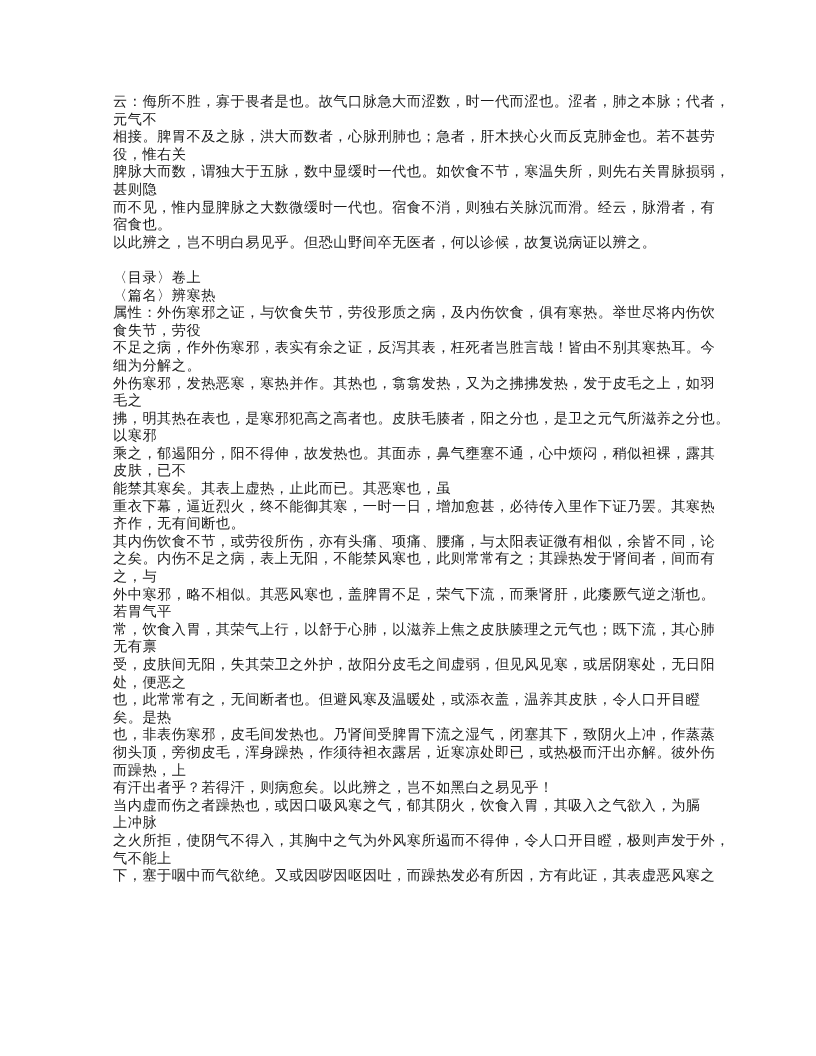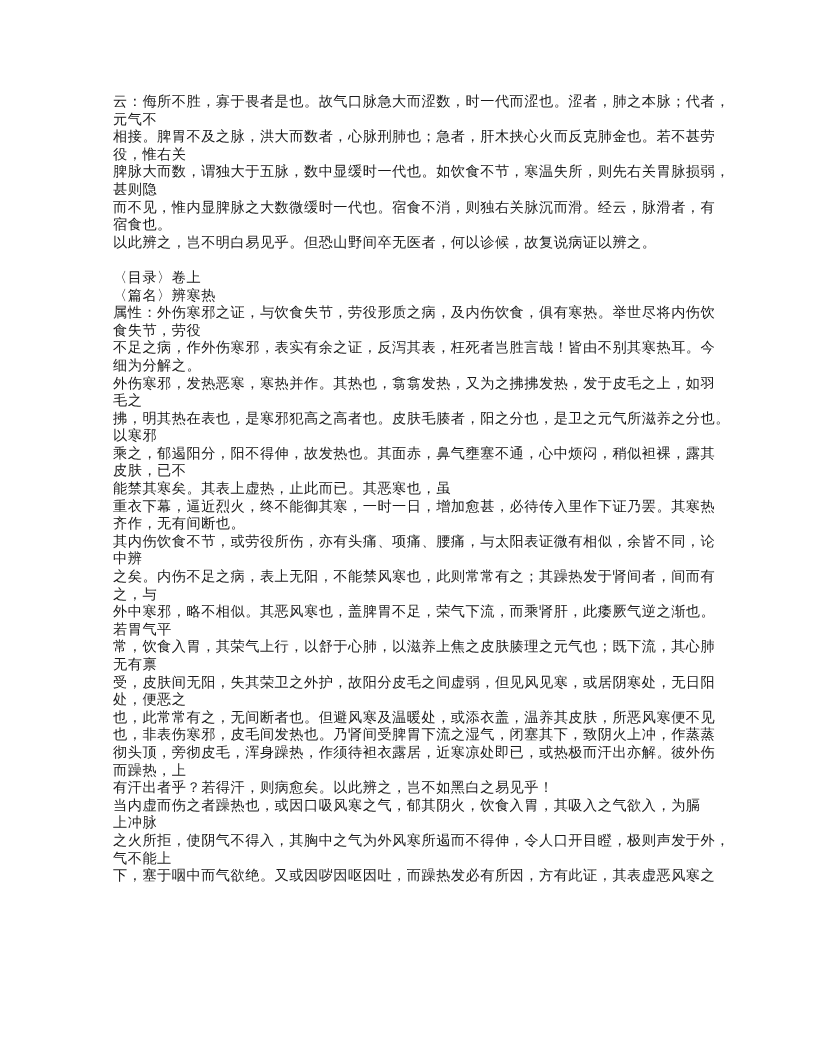--- a/index.html
+++ b/index.html
@@ -55,30 +55,30 @@
       <div class="text-line">外伤寒邪，发热恶寒，寒热并作。其热也，翕翕发热，又为之拂拂发热，发于皮毛之上，如羽</div>
       <div class="text-line">毛之</div>
       <div class="text-line">拂，明其热在表也，是寒邪犯高之高者也。皮肤毛腠者，阳之分也，是卫之元气所滋养之分也。</div>
       <div class="text-line">以寒邪</div>
       <div class="text-line">乘之，郁遏阳分，阳不得伸，故发热也。其面赤，鼻气壅塞不通，心中烦闷，稍似袒裸，露其</div>
       <div class="text-line">皮肤，已不</div>
       <div class="text-line">能禁其寒矣。其表上虚热，止此而已。其恶寒也，虽</div>
       <div class="text-line">重衣下幕，逼近烈火，终不能御其寒，一时一日，增加愈甚，必待传入里作下证乃罢。其寒热</div>
       <div class="text-line">齐作，无有间断也。</div>
       <div class="text-line">其内伤饮食不节，或劳役所伤，亦有头痛、项痛、腰痛，与太阳表证微有相似，余皆不同，论</div>
-      <div class="text-line">中辨</div>
       <div class="text-line">之矣。内伤不足之病，表上无阳，不能禁风寒也，此则常常有之；其躁热发于肾间者，间而有</div>
       <div class="text-line">之，与</div>
       <div class="text-line">外中寒邪，略不相似。其恶风寒也，盖脾胃不足，荣气下流，而乘肾肝，此痿厥气逆之渐也。</div>
       <div class="text-line">若胃气平</div>
       <div class="text-line">常，饮食入胃，其荣气上行，以舒于心肺，以滋养上焦之皮肤腠理之元气也；既下流，其心肺</div>
       <div class="text-line">无有禀</div>
       <div class="text-line">受，皮肤间无阳，失其荣卫之外护，故阳分皮毛之间虚弱，但见风见寒，或居阴寒处，无日阳</div>
       <div class="text-line">处，便恶之</div>
-      <div class="text-line">也，此常常有之，无间断者也。但避风寒及温暖处，或添衣盖，温养其皮肤，所恶风寒便不见</div>
+      <div class="text-line">也，此常常有之，无间断者也。但避风寒及温暖处，或添衣盖，温养其皮肤，令人口开目瞪</div>
+      <div class="text-line">矣。是热</div>
       <div class="text-line">也，非表伤寒邪，皮毛间发热也。乃肾间受脾胃下流之湿气，闭塞其下，致阴火上冲，作蒸蒸</div>
       <div class="text-line">彻头顶，旁彻皮毛，浑身躁热，作须待袒衣露居，近寒凉处即已，或热极而汗出亦解。彼外伤</div>
       <div class="text-line">而躁热，上</div>
       <div class="text-line">有汗出者乎？若得汗，则病愈矣。以此辨之，岂不如黑白之易见乎！</div>
       <div class="text-line">当内虚而伤之者躁热也，或因口吸风寒之气，郁其阴火，饮食入胃，其吸入之气欲入，为膈</div>
       <div class="text-line">上冲脉</div>
       <div class="text-line">之火所拒，使阴气不得入，其胸中之气为外风寒所遏而不得伸，令人口开目瞪，极则声发于外，</div>
       <div class="text-line">气不能上</div>
       <div class="text-line">下，塞于咽中而气欲绝。又或因哕因呕因吐，而躁热发必有所因，方有此证，其表虚恶风寒之</div>
     </div>

